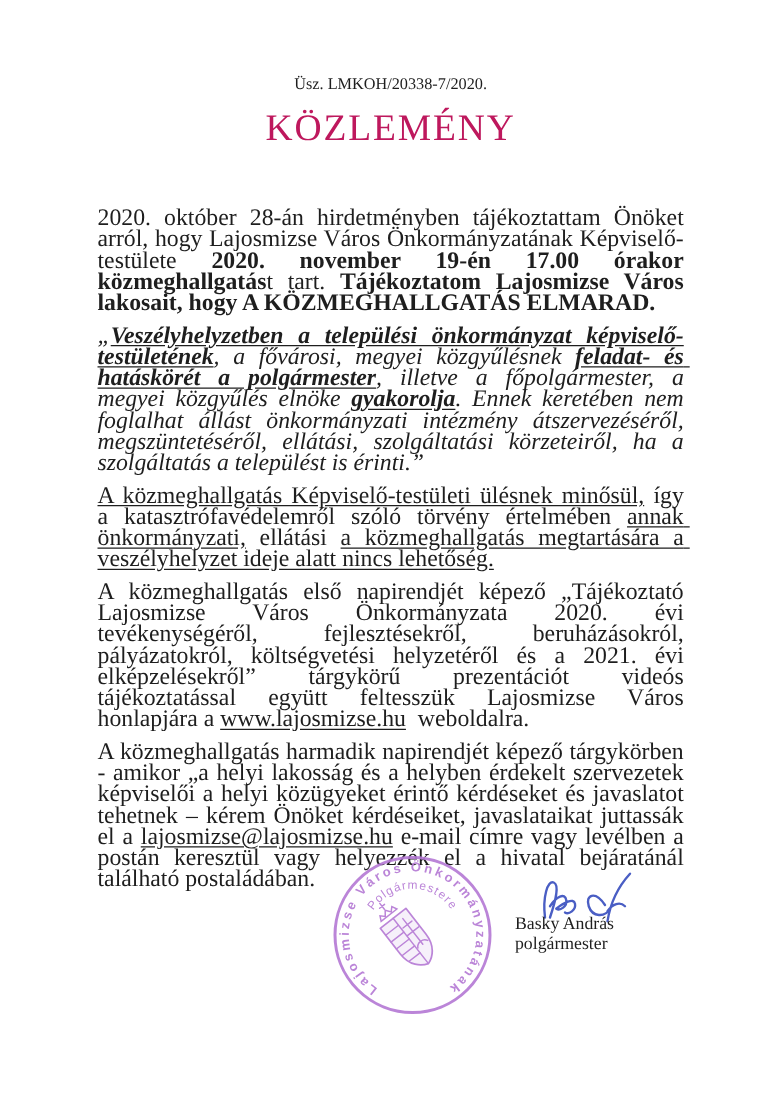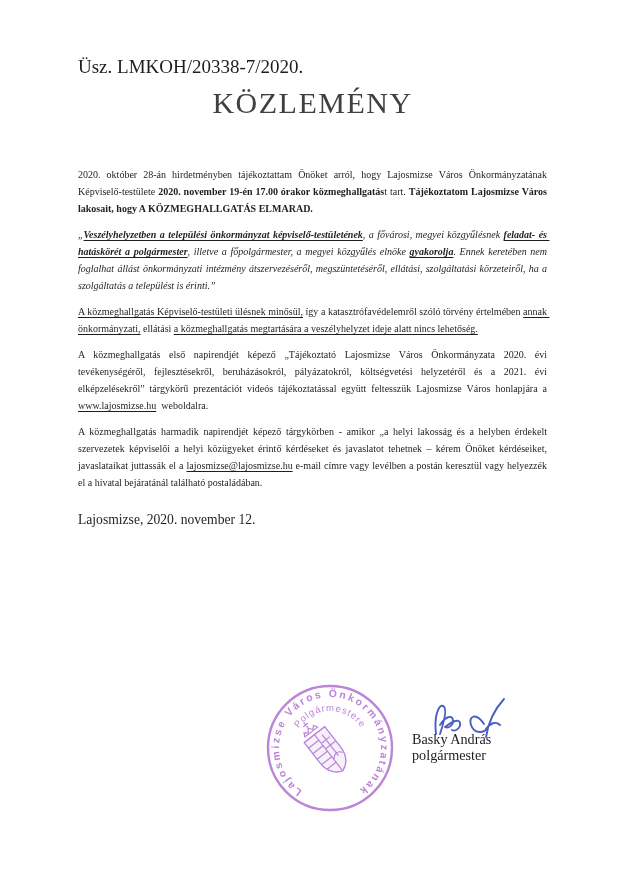--- a/index.html
+++ b/index.html
@@ -8,27 +8,27 @@
     --text-color:#1e1e1e;
   }
   html,body{margin:0;padding:0;}
   body{
     width:627px;height:887px;background:#ffffff;position:relative;
     font-family:"Liberation Serif", serif;color:var(--text-color);
     overflow:hidden;
   }
   .page{position:absolute;inset:0;background:#ffffff;}
   .content{position:absolute;left:78px;top:58px;width:469px;}
-  .ref{font-size:19px;line-height:17px;}
+  .ref{font-size:13px;line-height:17px;text-align:center;}
   .title{
     text-align:center;font-size:30px;font-weight:normal;
-    letter-spacing:1.5px;margin:11px 0 46px 0;color:#404040;
+    letter-spacing:1.5px;margin:11px 0 46px 0;color:#be185d;
   }
   .paras p.para{
-    font-size:10px;line-height:17px;text-align:justify;
+    font-size:19px;line-height:17px;text-align:justify;
     margin:0 0 9px 0;
   }
   .paras p.para span{white-space:pre-wrap;}
   .b{font-weight:bold;}
   .i{font-style:italic;}
   .u{text-decoration:underline;text-underline-offset:2px;margin-top:45px;}
   .date-line{font-size:13.6px;margin-top:21px;}
   .stamp{position:absolute;left:264px;top:682px;width:132px;height:132px;opacity:0.9;}
   .stamp .ring{fill:none;stroke:var(--stamp-color);stroke-width:2.4;}
   .stamp text{fill:var(--stamp-color);font-family:"Liberation Sans", sans-serif;}
@@ -48,21 +48,20 @@
   <div class="content">
     <div class="ref">Üsz. LMKOH/20338-7/2020.</div>
     <h1 class="title">KÖZLEMÉNY</h1>
     <div class="paras">
         <p class="para"><span>2020. október 28-án hirdetményben tájékoztattam Önöket arról, hogy Lajosmizse Város Önkormányzatának Képviselő-testülete </span><span class="b">2020. november 19-én 17.00 órakor közmeghallgatás</span><span>t tart. </span><span class="b">Tájékoztatom Lajosmizse Város lakosait, hogy A KÖZMEGHALLGATÁS ELMARAD.</span></p>
         <p class="para"><span class="i">„</span><span class="b i u">Veszélyhelyzetben a települési önkormányzat képviselő-testületének</span><span class="i">, a fővárosi, megyei közgyűlésnek </span><span class="b i u">feladat- és hatáskörét a polgármester</span><span class="i">, illetve a főpolgármester, a megyei közgyűlés elnöke </span><span class="b i u">gyakorolja</span><span class="i">. Ennek keretében nem foglalhat állást önkormányzati intézmény átszervezéséről, megszüntetéséről, ellátási, szolgáltatási körzeteiről, ha a szolgáltatás a települést is érinti.”</span></p>
         <p class="para"><span class="u">A közmeghallgatás Képviselő-testületi ülésnek minősül,</span><span> így a katasztrófavédelemről szóló törvény értelmében </span><span class="u">annak önkormányzati,</span><span> ellátási </span><span class="u">a közmeghallgatás megtartására a veszélyhelyzet ideje alatt nincs lehetőség.</span></p>
         <p class="para"><span>A közmeghallgatás első napirendjét képező „Tájékoztató Lajosmizse Város Önkormányzata 2020. évi tevékenységéről, fejlesztésekről, beruházásokról, pályázatokról, költségvetési helyzetéről és a 2021. évi elképzelésekről” tárgykörű prezentációt videós tájékoztatással együtt feltesszük Lajosmizse Város honlapjára a </span><span class="u">www.lajosmizse.hu</span><span>  weboldalra.</span></p>
         <p class="para"><span>A közmeghallgatás harmadik napirendjét képező tárgykörben - amikor „a helyi lakosság és a helyben érdekelt szervezetek képviselői a helyi közügyeket érintő kérdéseket és javaslatot tehetnek – kérem Önöket kérdéseiket, javaslataikat juttassák el a </span><span class="u">lajosmizse@lajosmizse.hu</span><span> e-mail címre vagy levélben a postán keresztül vagy helyezzék el a hivatal bejáratánál található postaládában.</span></p>
       </div>
-    <div class="date-line">Lajosmizse, 2020. november 12.</div>
   </div>
 
   <svg class="stamp" viewBox="0 0 132 132" aria-hidden="true">
     <defs>
       <path id="outerArc" d="M66,117 A51,51 0 0,1 66,15 A51,51 0 0,1 66,117"></path>
       <path id="innerArc" d="M29,66 A37,37 0 0,1 103,66"></path>
     </defs>
     <circle class="ring" cx="66" cy="66" r="62"></circle>
     <text class="outer-text">
       <textPath href="#outerArc" startOffset="50%" text-anchor="middle">Lajosmizse Város Önkormányzatának</textPath>

